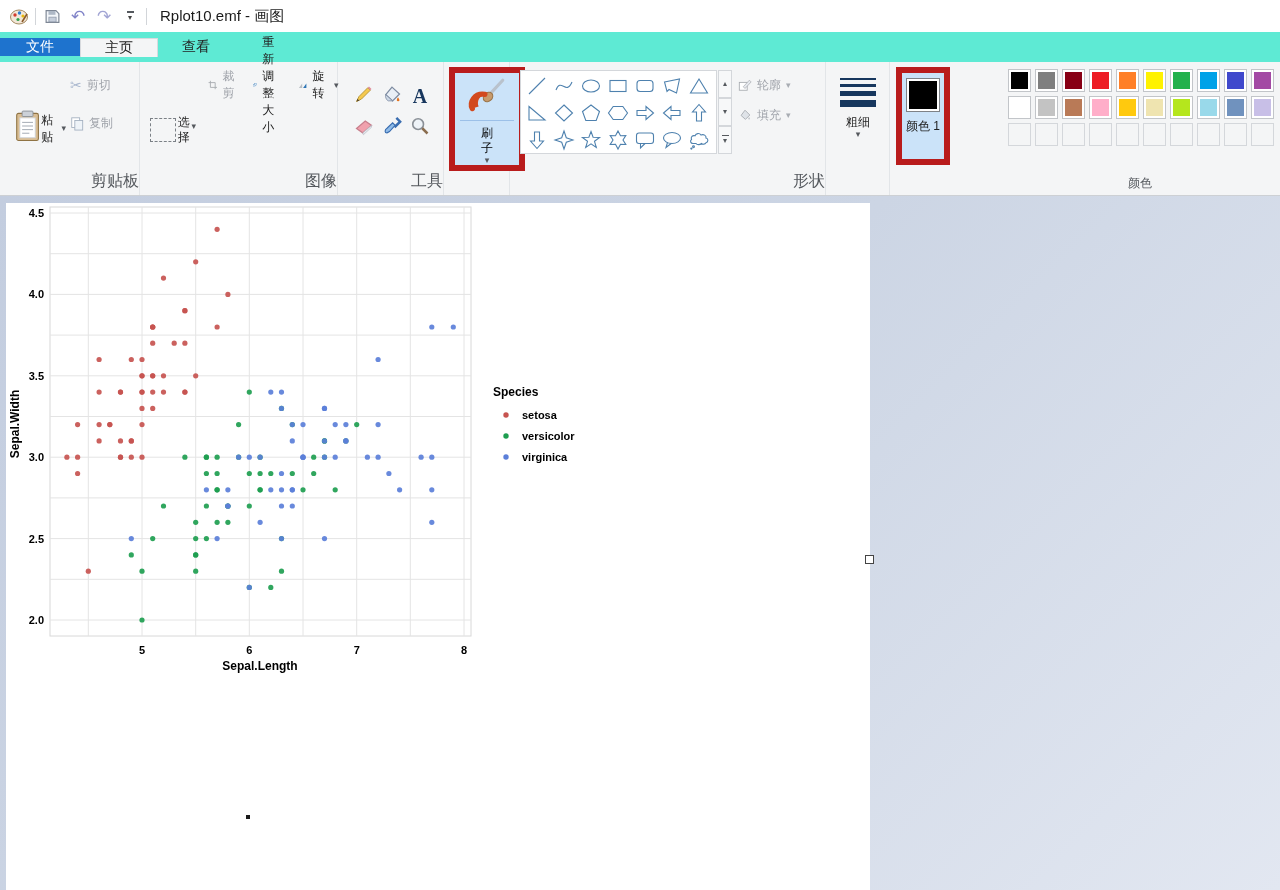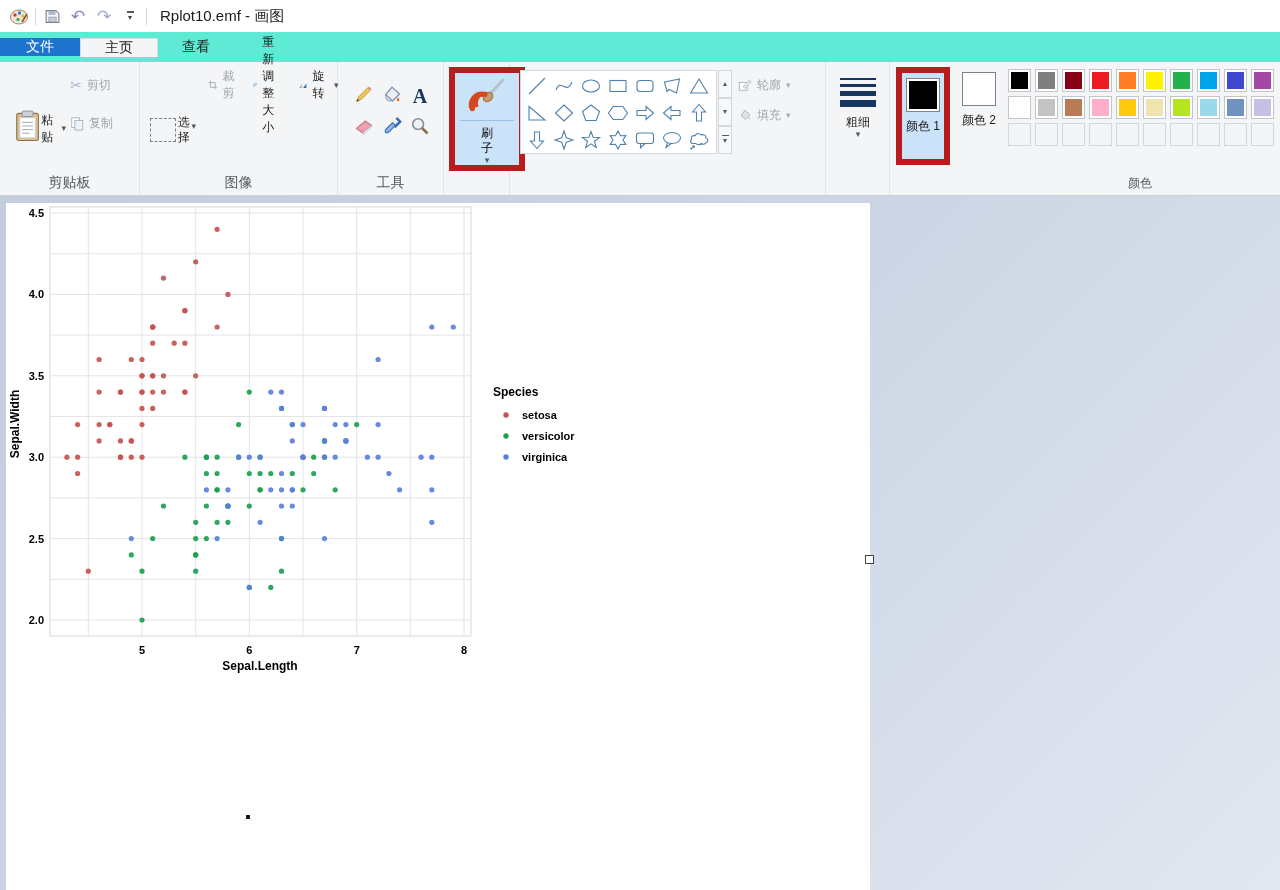--- a/index.html
+++ b/index.html
@@ -14,21 +14,21 @@
   .qat-dd .bar{width:7px;height:2px;background:#55595e;margin-bottom:1px}
   .title-text{font-size:15px;color:#1b1b1b;margin-left:10px}
   
   .tabrow{height:30px;background:#5eead4;display:flex;align-items:center}
   .tab{padding:0 24px;display:flex;align-items:center;font-size:14px;color:#222;cursor:default}
   .tab-file{background:#1e73ce;color:#fff;padding:0 26px}
   .tab-active{background:#f4f5f6;border:1px solid #d7dade;border-bottom:none}
   
   .ribbon{height:134px;background:#f4f5f6;border-bottom:1px solid #cdd0d4;display:flex;position:relative}
   .rgroup{position:relative;height:100%;border-right:1px solid #e2e5e8;flex:none}
-  .grouplabel{position:absolute;bottom:3px;left:0;width:100%;text-align:center;font-size:14px;color:#55595e}
+  .grouplabel{position:absolute;bottom:3px;left:0;width:100%;text-align:right;font-size:16px;color:#55595e}
   .bigbtn{display:flex;flex-direction:row;align-items:center;font-size:12px;color:#222;cursor:default}
   .smallbtn{display:flex;align-items:center;gap:5px;font-size:12px;color:#222;height:22px;cursor:default}
   .disabled{color:#a0a4ab}
   .dd{font-size:9px;color:#55595e;line-height:1}
   .disabled .dd{color:#a8acb2}
   .sel{background:#cbe3f9;border:6px solid #b91c1c}
   
   .g-clip{width:140px}
   .paste{position:absolute;left:14px;top:8px;width:52px;height:112px}
   .cutcopy{position:absolute;left:70px;top:12px}
@@ -385,43 +385,40 @@
       </div>
       <div class="smallbtn disabled">
         <svg width="14" height="14" viewBox="0 0 16 16">
           <path d="M8,2.5 L13.5,8 L8.5,13 L3.5,8.5 Z" fill="#dfe3e8" stroke="#a7abb0"></path>
           <path d="M12.6,10.3 C13.8,11.9 13.8,13.2 12.7,13.2 C11.6,13.2 11.6,11.9 12.6,10.3 Z" fill="#b6bac0"></path>
         </svg>
         <span>填充</span>
         <span class="dd">▾</span>
       </div>
     </div>
+    <div class="grouplabel">形状</div>
   </div>
 
   <div class="rgroup g-size">
     <div class="sizebtn">
       <div class="sizelines">
         <div style="height:2px"></div>
           <div style="height:3px"></div>
           <div style="height:5px"></div>
           <div style="height:7px"></div>
       </div>
       <span class="sizelabel">粗细</span>
       <span class="dd">▾</span>
     </div>
   </div>
 
   <div class="rgroup g-colors">
     <div class="colbtn sel" style="left:6px">
       <span class="swatch" id="swatch1" style="background: rgb(0, 0, 0);"></span>
       <span class="collabel">颜色 1</span>
-    </div>
-    <div class="colbtn" style="left:62px">
-      <span class="swatch" id="swatch2" style="background: rgb(255, 255, 255);"></span>
-      <span class="collabel">颜色 2</span>
     </div>
     <div class="palette" id="palette">
         <div class="cell" style="background: rgb(0, 0, 0);"></div>
         <div class="cell" style="background: rgb(127, 127, 127);"></div>
         <div class="cell" style="background: rgb(136, 0, 21);"></div>
         <div class="cell" style="background: rgb(237, 28, 36);"></div>
         <div class="cell" style="background: rgb(255, 127, 39);"></div>
         <div class="cell" style="background: rgb(255, 242, 0);"></div>
         <div class="cell" style="background: rgb(34, 177, 76);"></div>
         <div class="cell" style="background: rgb(0, 162, 232);"></div>

